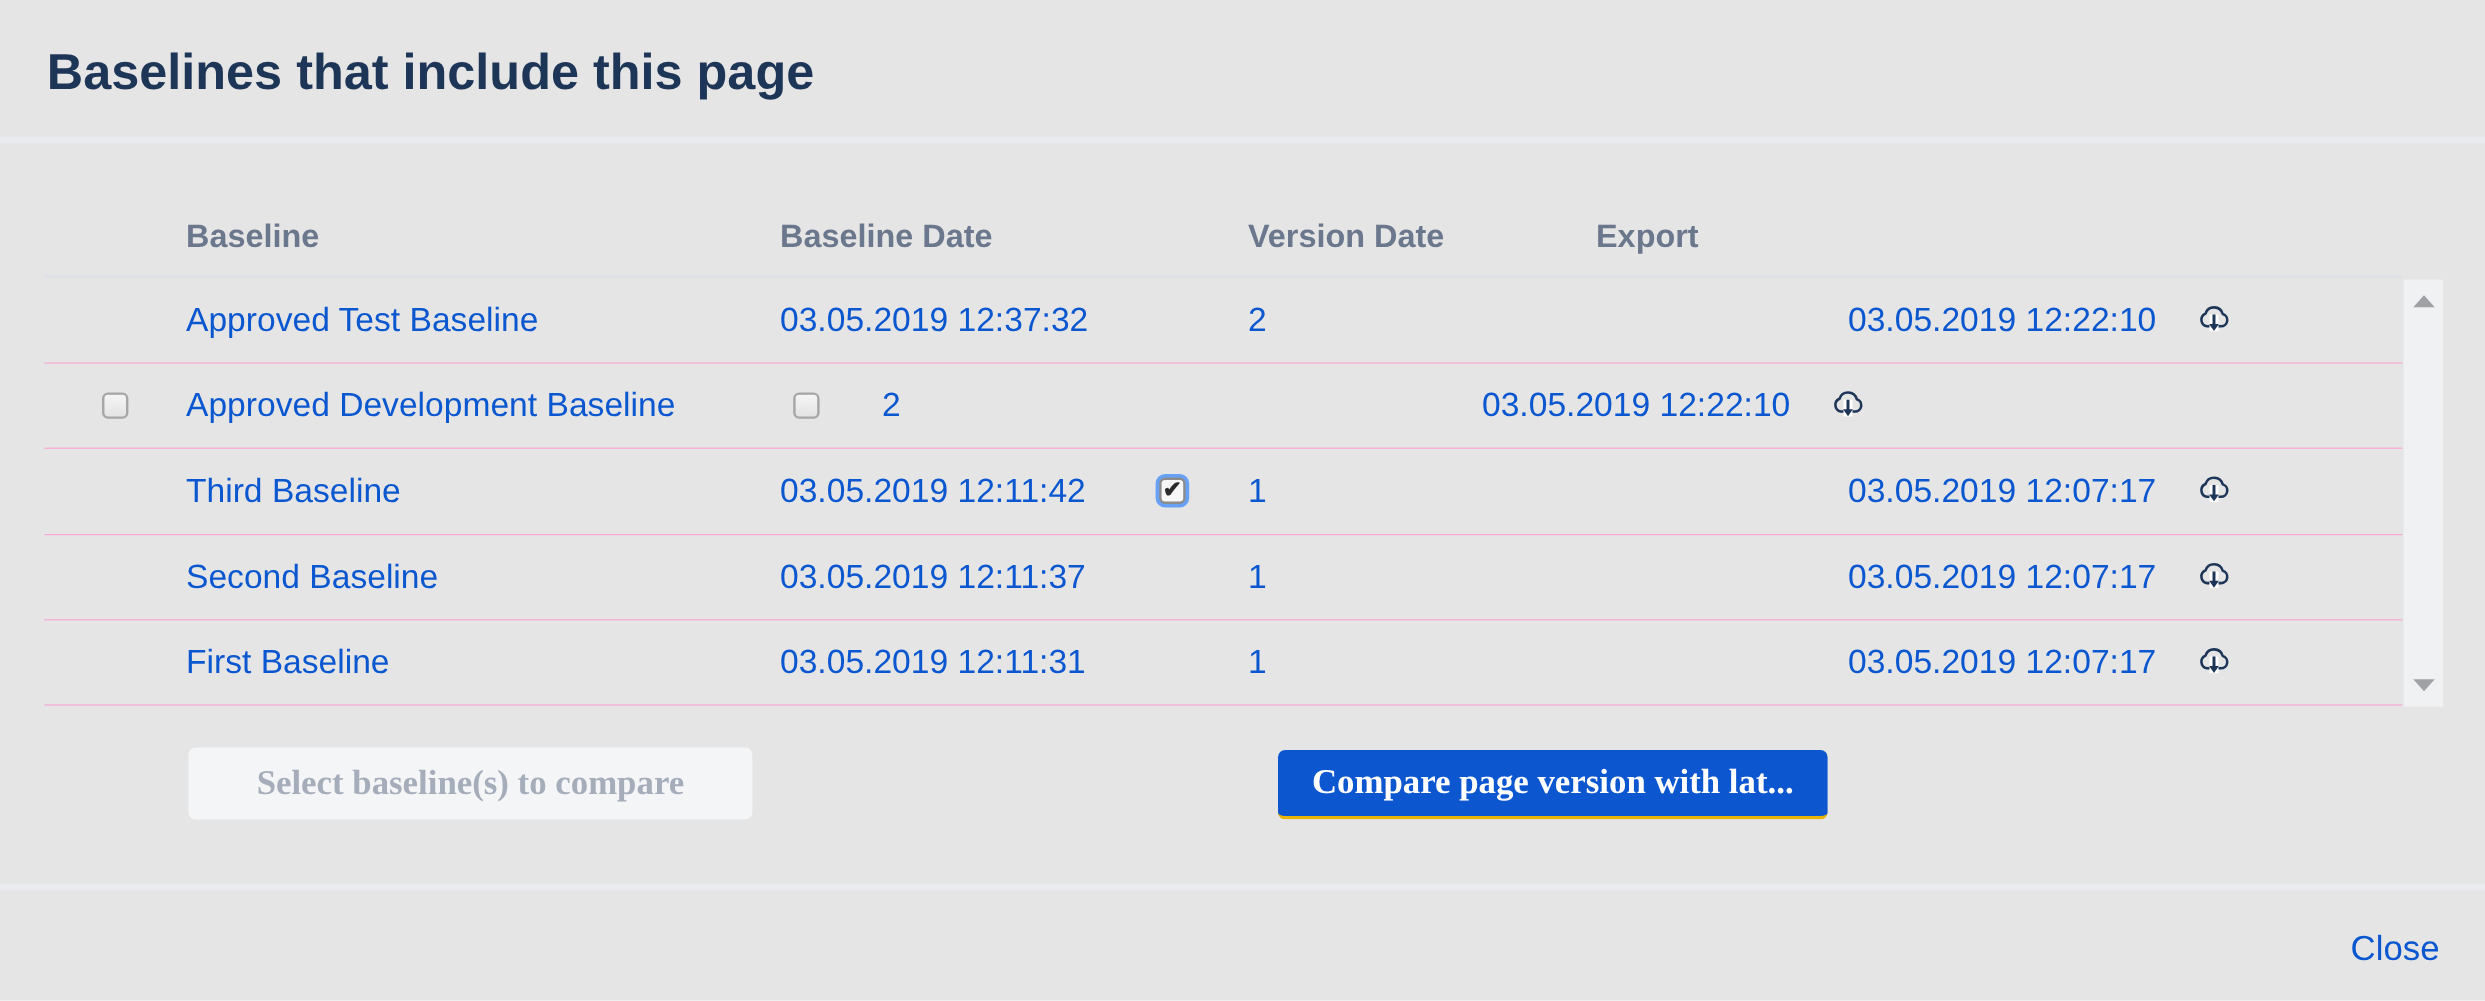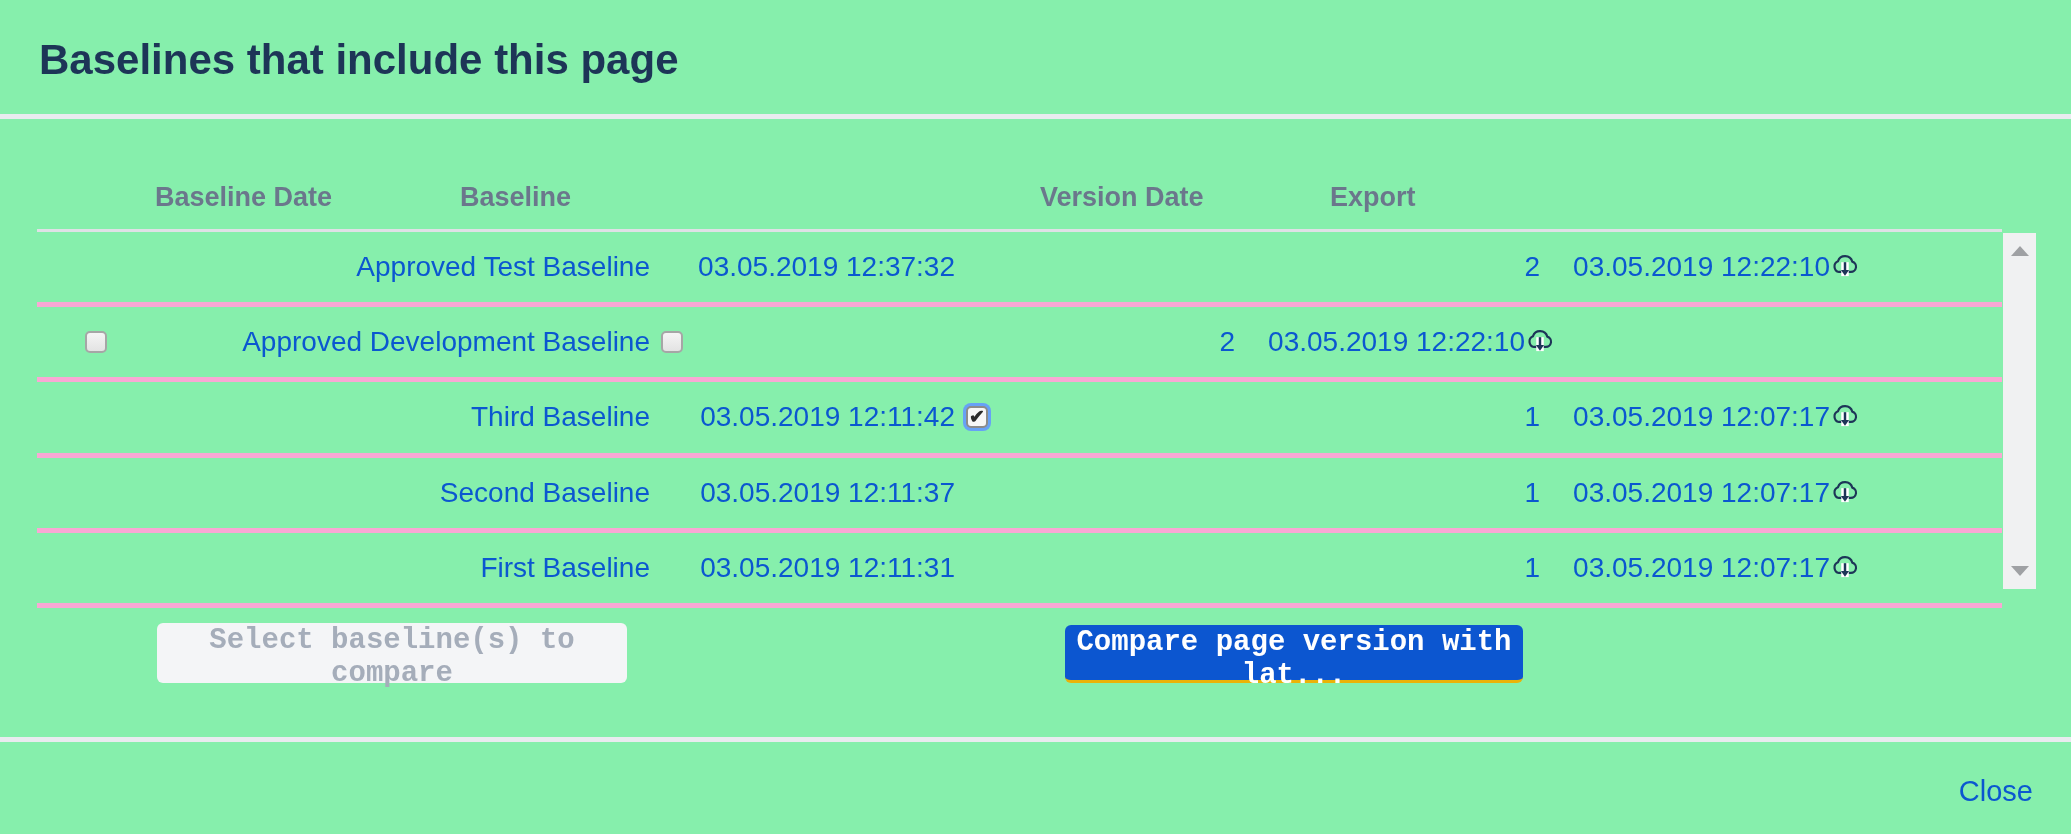--- a/index.html
+++ b/index.html
@@ -1,31 +1,31 @@
 <!DOCTYPE html>
 <html><head>
 <meta charset="utf-8">
 <style>
   html,body{margin:0;padding:0;background:#ffffff;}
   .stage{
-    position:relative;width:2071px;height:834px;background:#86efac;overflow:hidden;
+    position:relative;width:2071px;height:834px;background:#e5e5e5;overflow:hidden;
     font-family:"Liberation Sans", sans-serif;
   }
   .title{
     position:absolute;left:39px;top:36px;font-size:42px;font-weight:600;
     color:#1d3557;letter-spacing:0;
   }
   .band{position:absolute;left:0;width:2071px;height:5px;background:#e9ebef;}
   .band.top{top:114px;}
   .band.bottom{top:737px;}
 
   .table{position:absolute;left:37px;top:166px;width:1965px;}
   .thead{display:flex;align-items:center;height:63px;border-bottom:3px solid #dfe1e6;}
   .th{font-size:27px;font-weight:600;color:#6b778c;}
-  .t-row{display:flex;align-items:center;height:70.2px;border-bottom:5px solid #f9a8d4;text-align:right;}
+  .t-row{display:flex;align-items:center;height:70.2px;border-bottom:1px solid #f9a8d4;}
   .c1{width:118px;flex:0 0 118px;display:flex;align-items:center;}
   .c2{width:495px;flex:0 0 495px;}
   .c3{width:305px;flex:0 0 305px;}
   .c4{width:85px;flex:0 0 85px;display:flex;align-items:center;}
   .c5{width:500px;flex:0 0 500px;}
   .c6{width:290px;flex:0 0 290px;}
   .c7{width:172px;flex:0 0 172px;display:flex;align-items:center;}
   .lnk{color:#0b57d0;font-size:28px;text-decoration:none;cursor:pointer;}
 
   .cb{
@@ -46,21 +46,21 @@
   .scrollbar{
     position:absolute;left:2003px;top:233px;width:33px;height:356px;background:#f0f1f2;cursor:pointer;
   }
   .scr-arrow{position:absolute;left:50%;transform:translateX(-50%);width:0;height:0;
     border-left:9px solid transparent;border-right:9px solid transparent;}
   .scr-arrow.up{top:13px;border-bottom:10px solid #9fa1a4;}
   .scr-arrow.down{bottom:13px;border-top:10px solid #9fa1a4;}
 
   .btn{
     position:absolute;border:none;border-radius:6px;cursor:pointer;
-    font-family:Liberation Mono, monospace;box-sizing:border-box;
+    font-family:Liberation Serif, serif;box-sizing:border-box;
   }
   .btn.ghost{
     left:157px;top:623px;width:470px;height:60px;background:#f4f5f7;
     color:#a5adba;font-size:29px;font-weight:600;cursor:default;
   }
   .btn.primary{
     left:1065px;top:625px;width:458px;height:58px;background:#0c56d0;
     border-bottom:3px solid #eab308;color:#ffffff;font-size:29px;font-weight:700;
   }
   .close-link{
@@ -81,22 +81,22 @@
 </svg>
 
 <div class="stage">
 
   <div class="title">Baselines that include this page</div>
   <div class="band top"></div>
 
   <div class="table">
     <div class="thead">
       <div class="th c1"></div>
+      <div class="th c2">Baseline</div>
       <div class="th c3">Baseline Date</div>
-      <div class="th c2">Baseline</div>
       <div class="th c4"></div>
       <div class="th c6">Version Date</div>
       <div class="th c7">Export</div>
     </div>
 
     <div class="tbody">
 
       <div class="t-row">
         <div class="c1"></div>
         <div class="c2"><a class="lnk">Approved Test Baseline</a></div>

